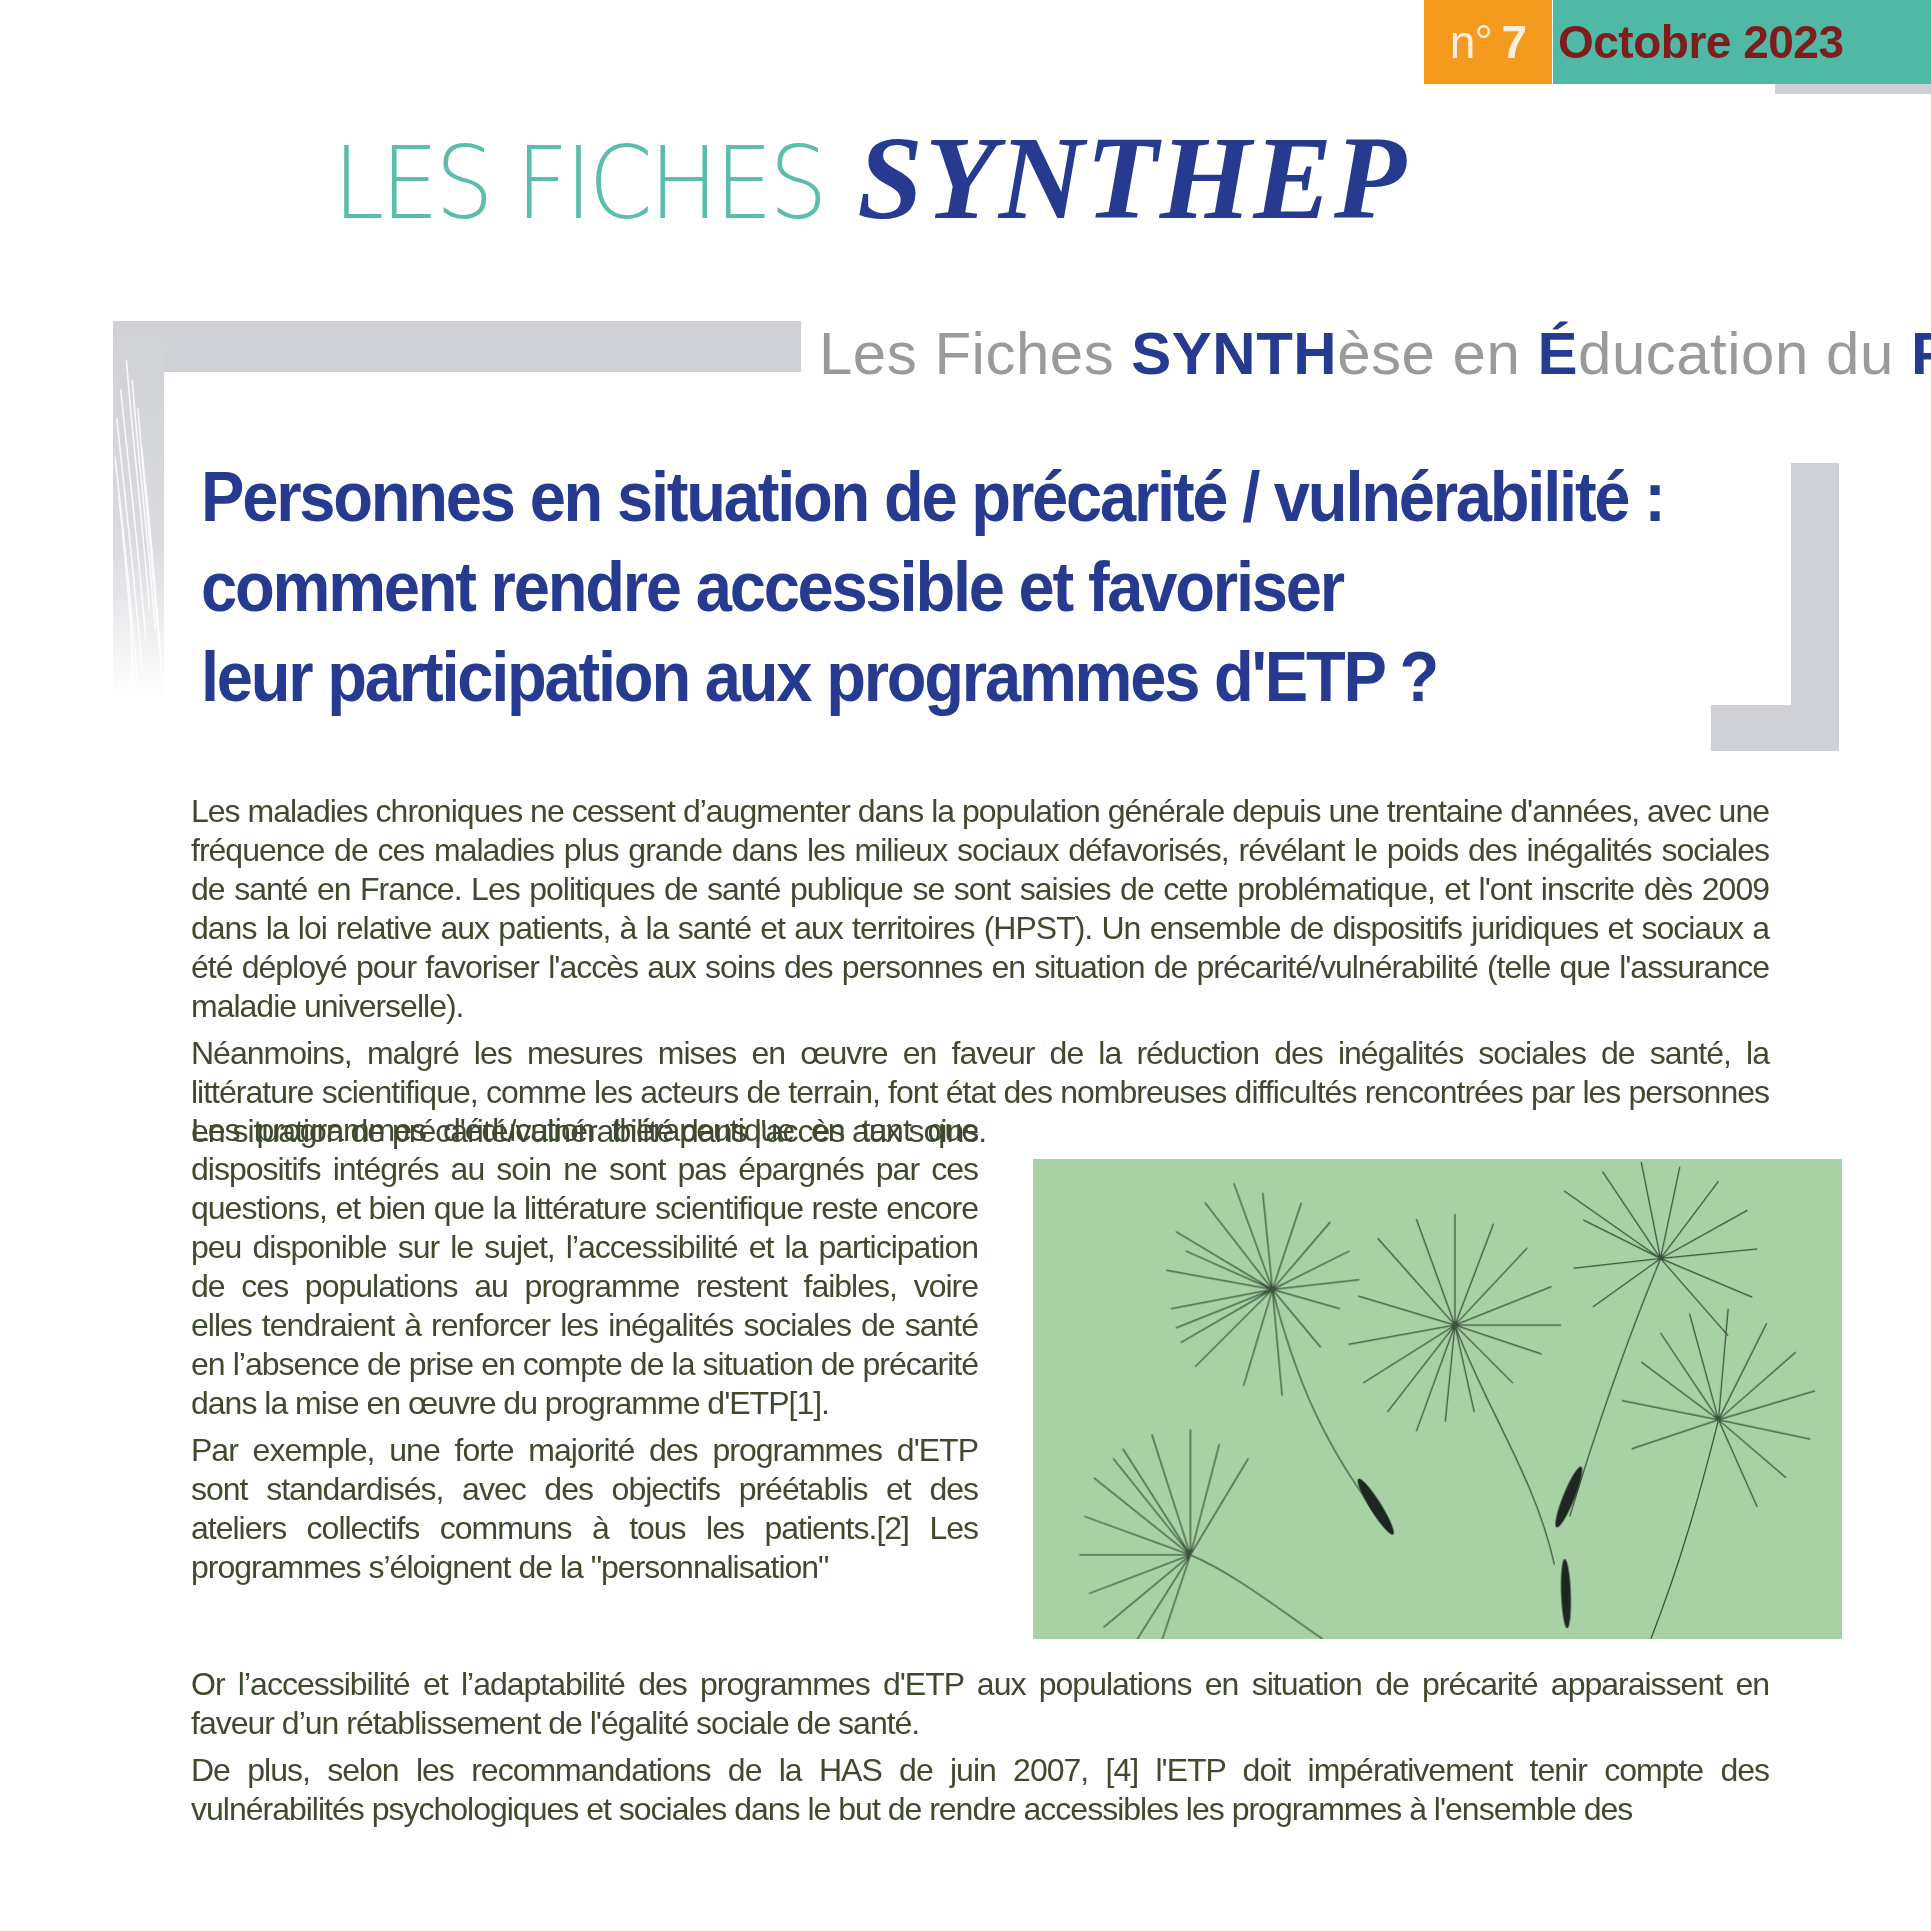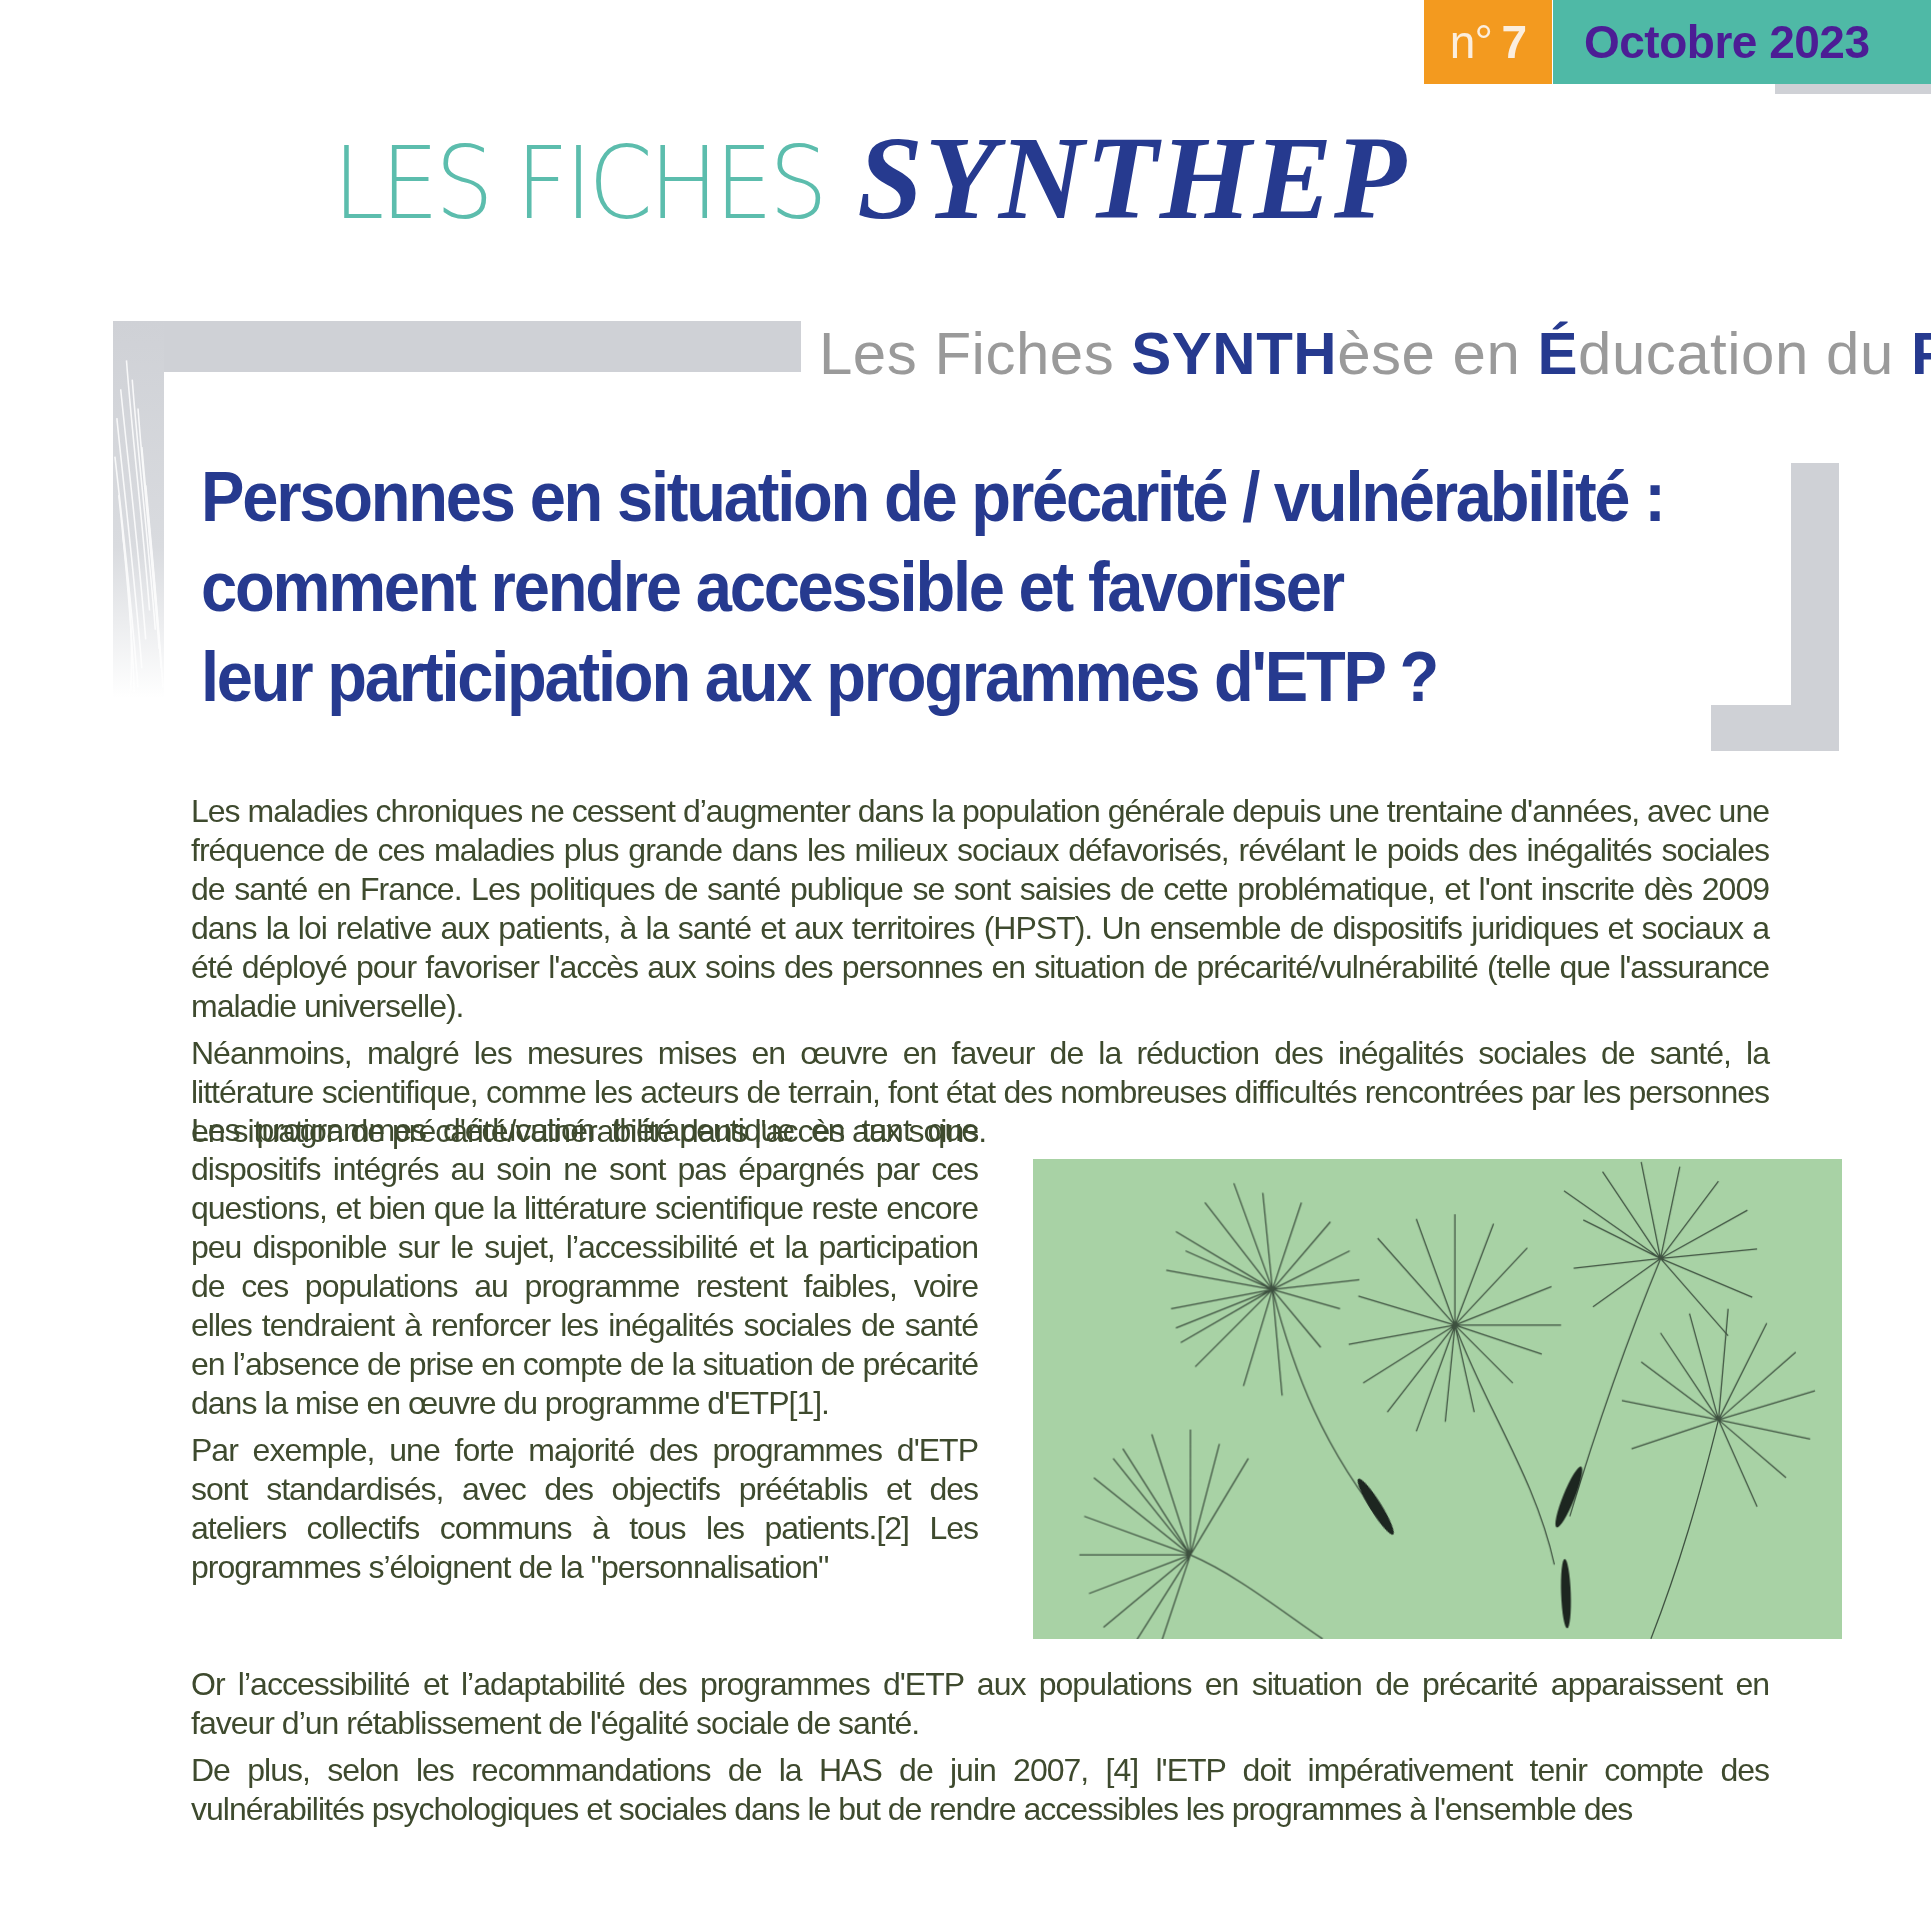--- a/index.html
+++ b/index.html
@@ -1,21 +1,21 @@
 <!DOCTYPE html>
 <html><head>
 <meta charset="utf-8">
 <style>
   html, body { margin:0; padding:0; }
   body { width:1931px; height:1931px; position:relative; overflow:hidden; background:#ffffff; font-family:"Liberation Sans", sans-serif; }
   .abs { position:absolute; }
   
   #issue-badge { left:1424px; top:0; width:128px; height:84px; background:#f39a1f; color:#fbeede; font-size:46px; font-weight:bold; display:flex; align-items:center; justify-content:center; letter-spacing:-1px; }
   #issue-badge .n { font-weight:normal; margin-right:9.7px; }
-  #date-band { left:1553px; top:0; width:378px; height:84px; background:#4fb9a6; color:#4c1d95; font-size:46px; font-weight:bold; display:flex; align-items:center; padding-left:31px; box-sizing:border-box; letter-spacing:-0.5px; transform-origin:left center; }
+  #date-band { left:1553px; top:0; width:378px; height:84px; background:#4fb9a6; color:#7f1d1d; font-size:46px; font-weight:bold; display:flex; align-items:center; padding-left:5px; box-sizing:border-box; letter-spacing:-0.5px; transform-origin:left center; }
   #date-shadow { left:1775px; top:84px; width:156px; height:9.7px; background:#cfd1d6; }
   
   #masthead { left:333px; top:111px; height:116px; display:flex; align-items:baseline; white-space:nowrap; }
   #masthead-light { color:#5cbdad; font-family:"DejaVu Sans", sans-serif; font-weight:200; font-size:100px; letter-spacing:-3.9px; -webkit-text-stroke:0px; font-stretch:condensed; transform:scaleX(0.92); transform-origin:left; display:inline-block; }
   #masthead-bold { color:#263a8f; font-family:"Liberation Serif", serif; font-weight:bold; font-style:italic; font-size:118px; margin-left:-9.7px; letter-spacing:1.9px; }
   
   #bracket-top { left:113px; top:321px; width:688px; height:51px; background:#cfd1d6; }
   #bracket-left { left:113px; top:321px; width:51px; height:377px; background:linear-gradient(180deg,#cfd1d6 0%, #d9dbdf 60%, #ffffff 100%); overflow:hidden; }
   #bracket-left svg { position:absolute; left:0; top:0; }
   #bracket-right-v { left:1791px; top:463px; width:48px; height:288px; background:#cfd1d6; }

